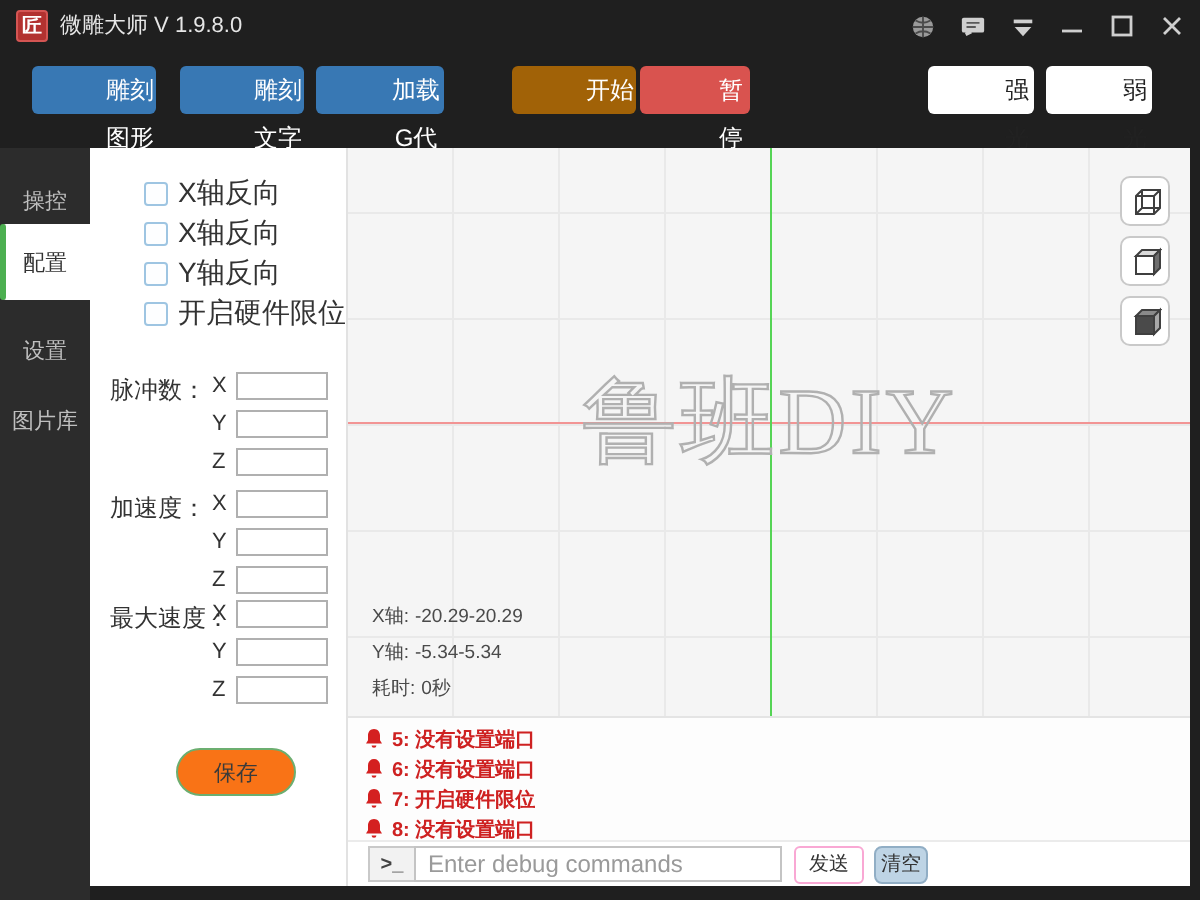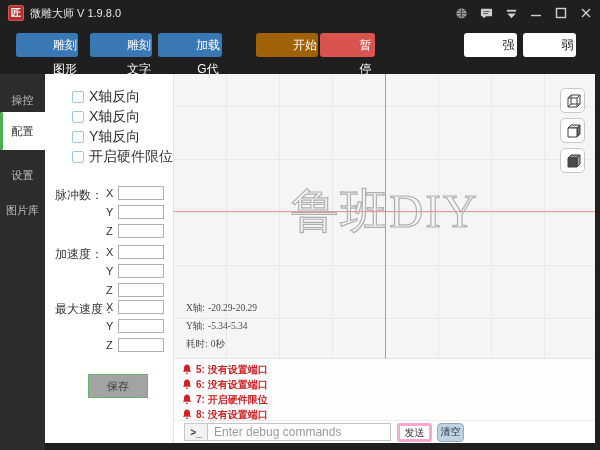--- a/index.html
+++ b/index.html
@@ -28,43 +28,43 @@
   .side-tab.active::before { content:""; position:absolute; left:0; top:0; width:3px; height:100%; background:#4caf50; border-radius:2px; }
 
   
   .panel { position:absolute; left:45px; top:74px; width:129px; height:369px; background:#ffffff; border-right:1px solid #e2e2e2; }
   .chk-row { position:absolute; left:27px; height:13px; display:flex; align-items:center; gap:5px; }
   .chk-box { width:12px; height:12px; border:1px solid #9ec5e2; background:#fdfeff; border-radius:2px; cursor:pointer; flex:none; }
   .chk-label { font-size:14px; color:#333; white-space:nowrap; }
   .grp-label { position:absolute; left:10px; font-size:12px; color:#333; white-space:nowrap; }
   .axis-letter { position:absolute; font-size:11px; color:#333; }
   .axis-input { position:absolute; width:46px; height:14px; border:1px solid #b0b0b0; background:#fff; font-size:10px; padding:0 3px; }
-  .save-btn { position:absolute; left:43px; top:300px; width:60px; height:24px; background:#a3a3a3; border:1px solid #6cae70; border-radius:0; color:#3a3a3a; font-size:11px; cursor:pointer; }
+  .save-btn { position:absolute; left:43px; top:300px; width:60px; height:24px; background:#f97316; border:1px solid #6cae70; border-radius:12px; color:#3a3a3a; font-size:11px; cursor:pointer; }
 
   
   .canvas { position:absolute; left:174px; top:74px; width:421px; height:284px; background:#f5f5f5;
     background-image:linear-gradient(to right,#e9e9e9 1px,transparent 1px),linear-gradient(to bottom,#e9e9e9 1px,transparent 1px);
     background-size:53px 53px; background-position:211px 138px; overflow:hidden; }
   .cross-h { position:absolute; left:0; right:0; top:137px; height:1px; background:#f29494; }
   .cross-v { position:absolute; top:0; bottom:0; left:211px; width:1px; background:#55d455; }
   .watermark { position:absolute; left:211px; top:137px; transform:translate(-50%,-50%); font-family:"Liberation Serif","DejaVu Serif",serif; font-size:47px; letter-spacing:2px; color:transparent; -webkit-text-stroke:1.2px #b0b0b0; white-space:nowrap; }
-  .status-row { position:absolute; left:12px; font-size:9.5px; color:#4a4a4a; white-space:nowrap;font-family:Liberation Serif, serif; }
+  .status-row { position:absolute; left:12px; font-size:9.5px; color:#4a4a4a; white-space:nowrap; }
   .status-row b { font-weight:normal; margin-right:3px; }
   .view-btn { position:absolute; left:386px; width:25px; height:25px; background:#fff; border:1px solid #c9c9c9; border-radius:5px; display:flex; align-items:center; justify-content:center; cursor:pointer; padding:0; }
 
   
   .errors { position:absolute; left:174px; top:358px; width:421px; height:62px; background:#fdfdfd; border-top:1px solid #e4e4e4; padding:3px 0 0 8px; }
   .err-row { height:15px; display:flex; align-items:center; gap:4px; color:#ce2121; font-size:10px; font-weight:600; }
 
   
   .debugbar { position:absolute; left:174px; top:420px; width:421px; height:23px; background:#fff; border-top:1px solid #ebebeb; display:flex; align-items:center; padding-left:10px; }
   .prompt-box { width:24px; height:18px; background:#f2f2f2; border:1px solid #c9c9c9; font-size:10px; font-weight:bold; color:#444; display:flex; align-items:center; justify-content:center; flex:none; }
   .debug-input { width:184px; height:18px; border:1px solid #c4c4c4; margin-left:-1px; font-size:12px; padding:0 6px; color:#333; }
   .debug-input::placeholder { color:#9a9a9a; }
-  .send-btn { margin-left:6px; width:35px; height:19px; background:#fff; border:3px solid #f9a8d4; border-radius:3px; font-size:10px; color:#333; cursor:pointer; }
+  .send-btn { margin-left:6px; width:35px; height:19px; background:#fff; border:1px solid #f9a8d4; border-radius:3px; font-size:10px; color:#333; cursor:pointer; }
   .clear-btn { margin-left:5px; width:27px; height:19px; background:#bed4e5; border:1px solid #91aec5; border-radius:4px; font-size:10px; color:#333; cursor:pointer; padding:0; }
 </style>
 </head>
 <body>
 
 <div id="app">
 
   <div class="titlebar">
     <div class="logo">匠</div>
     <div class="win-title">微雕大师 V 1.9.8.0</div>

